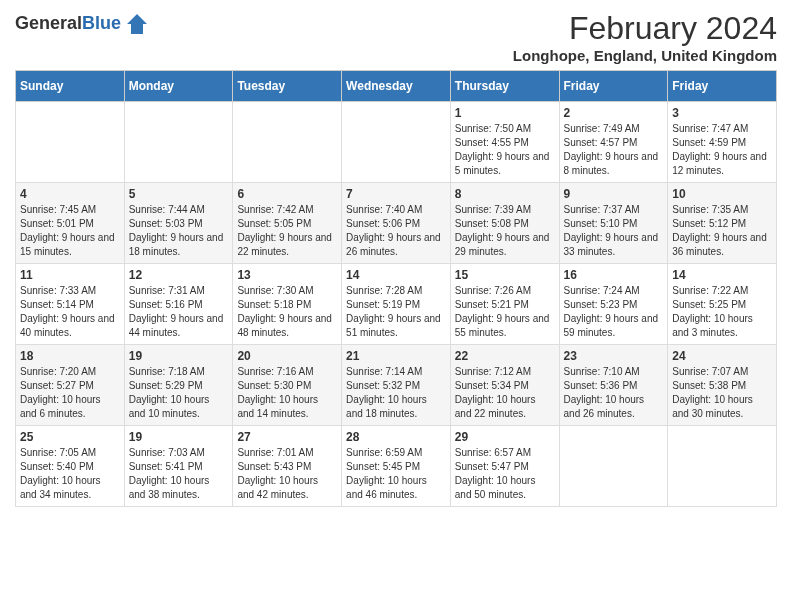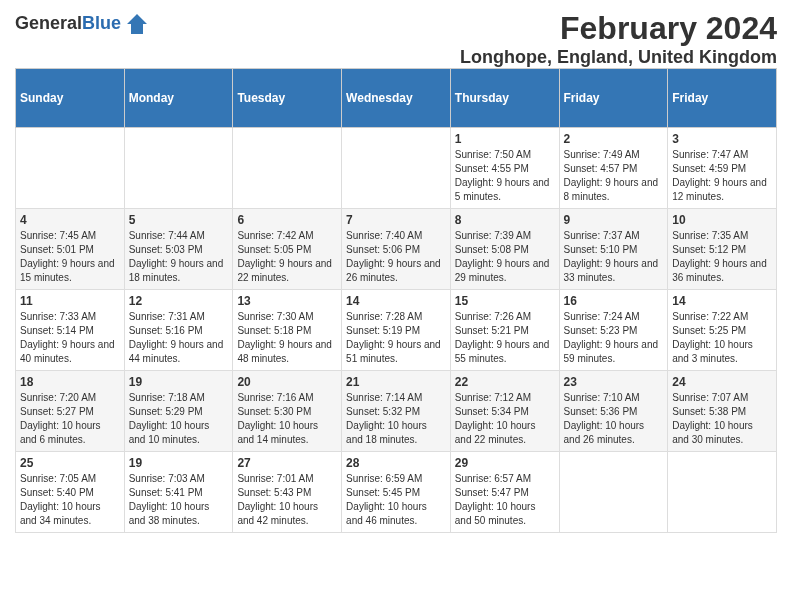--- a/index.html
+++ b/index.html
@@ -7,20 +7,21 @@
       font-family: Arial, sans-serif;
       background: #fff;
       width: 792px;
       min-height: 612px;
       padding: 10px 15px;
     }
     .header {
       display: flex;
       justify-content: space-between;
       align-items: flex-start;
+      margin-bottom: 6px;
       gap: 48px;
     }
     .logo {
       display: flex;
       align-items: center;
     }
     .logo-text {
       font-size: 18px;
       font-weight: bold;
       line-height: 1.1;
@@ -30,39 +31,39 @@
     .logo-icon {
       width: 28px;
       height: 28px;
       margin-left: 2px;
     }
     .title-block {
       text-align: right;
     }
     .month-title {
       font-size: 32px;
-      font-weight: bold;
+      font-weight: normal;
       color: #333;
     }
     .location {
-      font-size: 18px;
+      font-size: 15px;
       color: #333;
       font-weight: bold;
     }
     table {
       width: 100%;
       border-collapse: collapse;
       table-layout: fixed;
     }
     thead tr th {
       background-color: #3476b5;
       color: #fff;
       font-size: 12px;
       font-weight: bold;
-      padding: 22px 4px;
+      padding: 8px 4px;
       text-align: left;
       border: 1px solid #ccc;
     }
     tbody tr td {
       vertical-align: top;
       font-size: 10px;
       color: #333;
       padding: 4px 4px;
       border: 1px solid #ddd;
       height: 80px;

